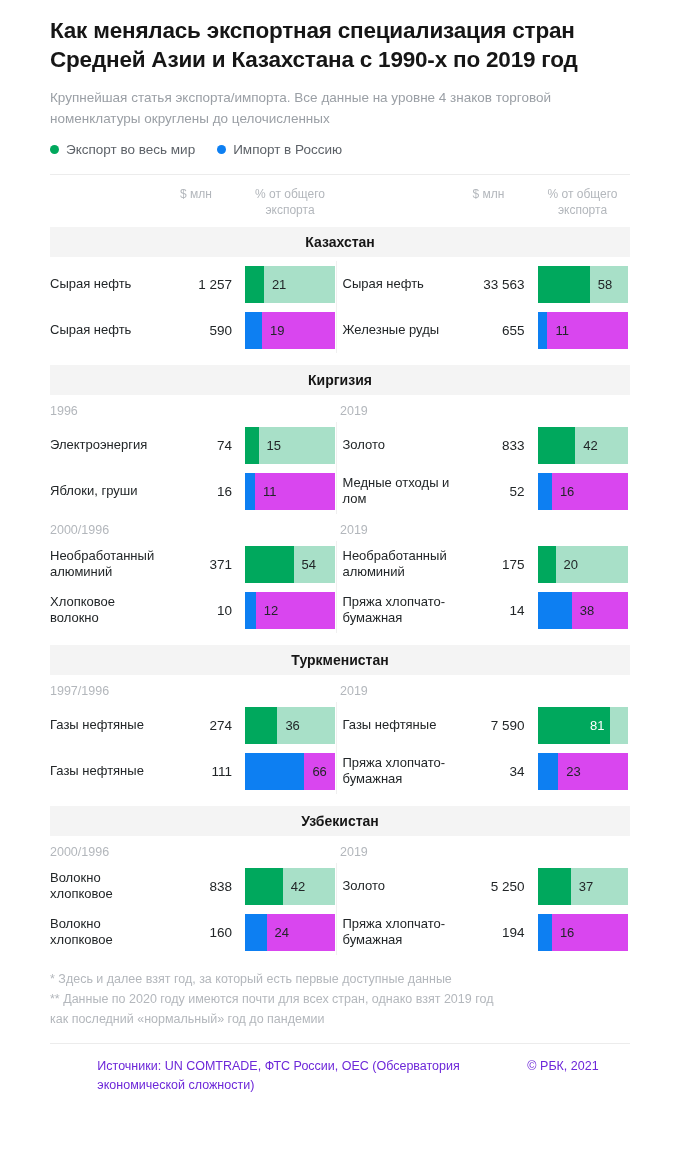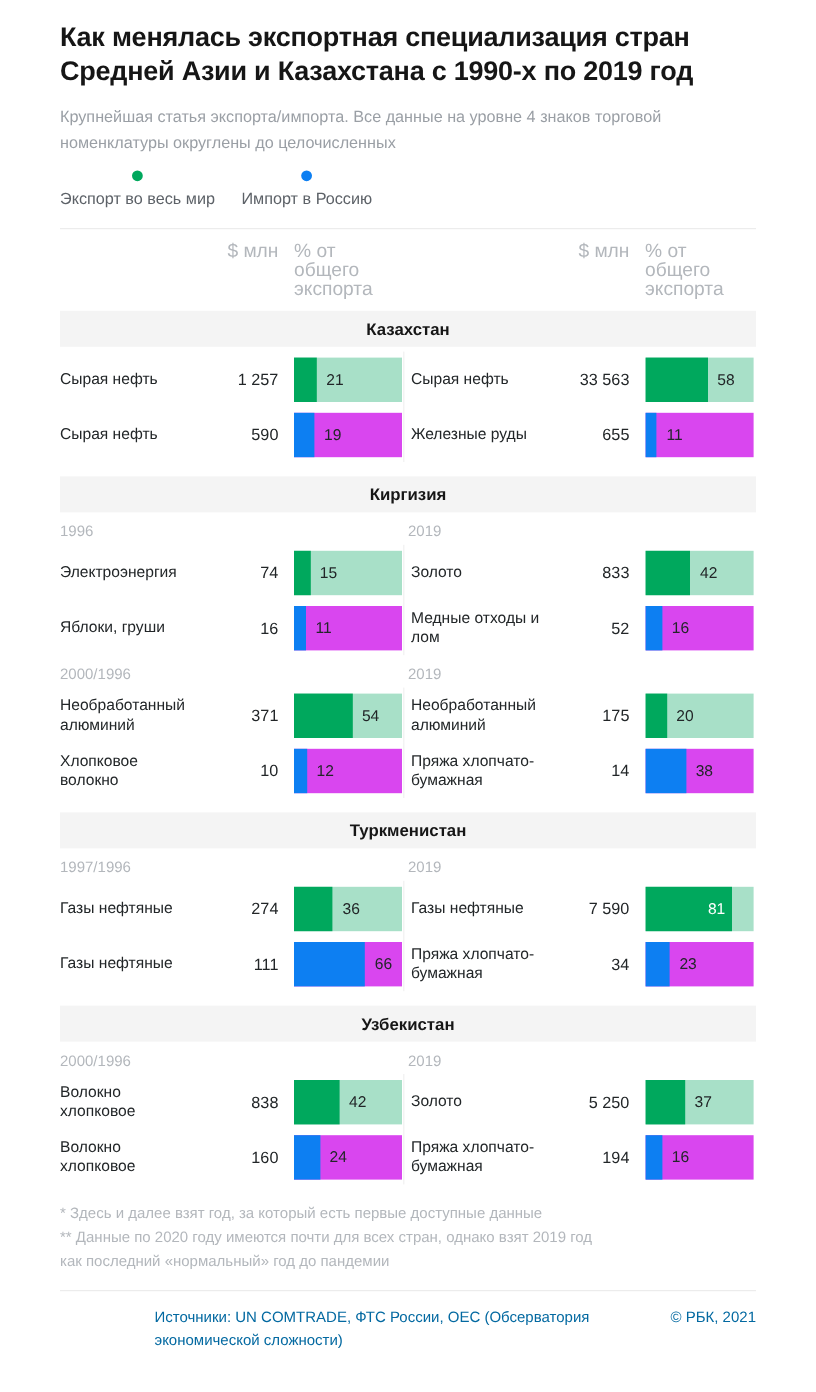--- a/index.html
+++ b/index.html
@@ -43,21 +43,20 @@
     align-items: center;
     gap: 22px;
     padding-top: 13px;
   }
   .legend-item {
     display: flex;
     align-items: center;
     gap: 7px;
     font-size: 13.5px;
     color: #5d6268;
-    flex-direction: column;
   }
   .dot {
     width: 9px;
     height: 9px;
     border-radius: 50%;
     display: block;
   }
   .dot.green { background: #00a85d; }
   .dot.blue  { background: #0d7ff2; }
 
@@ -71,23 +70,24 @@
   .colheads {
     display: flex;
     padding-top: 11px;
   }
   .half { width: 290px; display: flex; }
   .half.right { margin-left: 5px; }
   .c-name  { width: 110px; }
   .c-value { width: 72px; text-align: right; }
   .c-bar   { width: 90px; margin-left: 13px; }
   .colhead-txt {
-    font-size: 16px;
+    font-size: 12px;
     line-height: 16px;
     color: #b3b7bc;
+    text-align: center;
   }
 
   
   .band {
     background: #f4f4f4;
     height: 30px;
     line-height: 30px;
     text-align: center;
     font-size: 14px;
     font-weight: bold;
@@ -166,26 +166,26 @@
   
   .notes {
     padding-top: 14px;
     font-size: 12.5px;
     line-height: 20px;
     color: #b3b7bc;
   }
   .rule.bottom { margin-top: 14px; }
   .sources {
     display: flex;
-    justify-content: flex-end;
+    justify-content: center;
     align-items: flex-start;
     padding-top: 13px;
     font-size: 12.5px;
     line-height: 19px;
-    color: #0369a1;
+    color: #6d28d9;
     margin-left: 16px;
   }
   .sources-text { width: 430px; }
   .copyright { white-space: nowrap; padding-top: 0; }
 </style>
 </head>
 <body>
 
 <div class="page">
 

